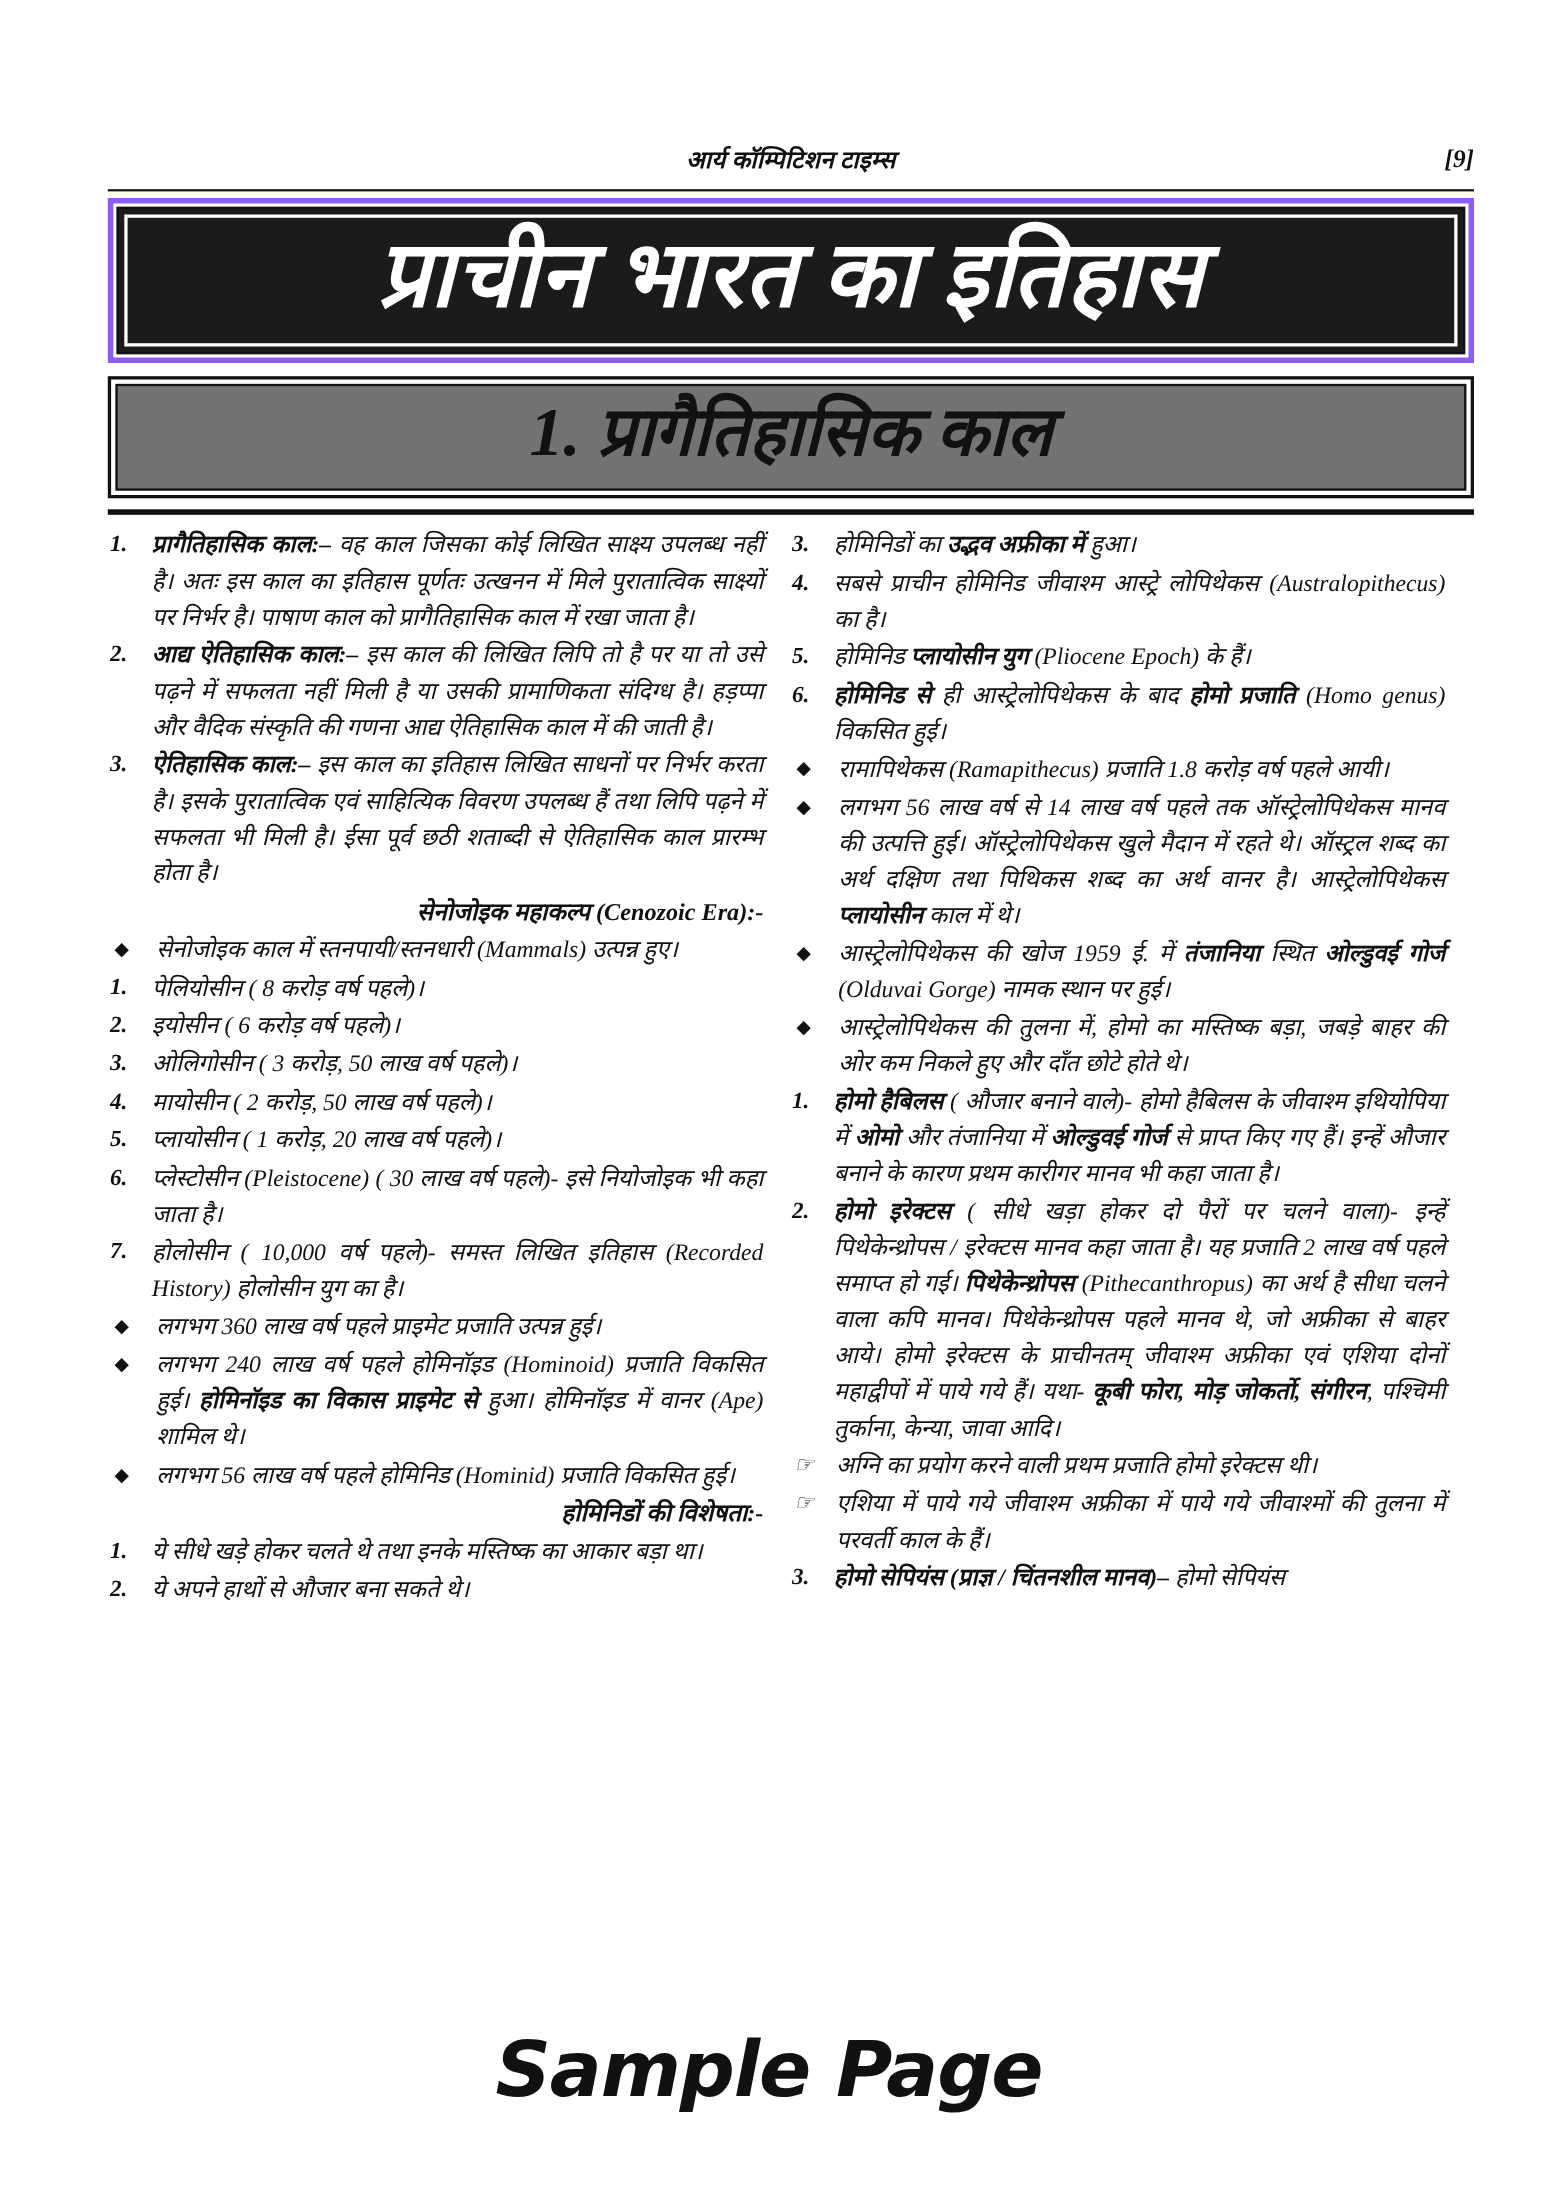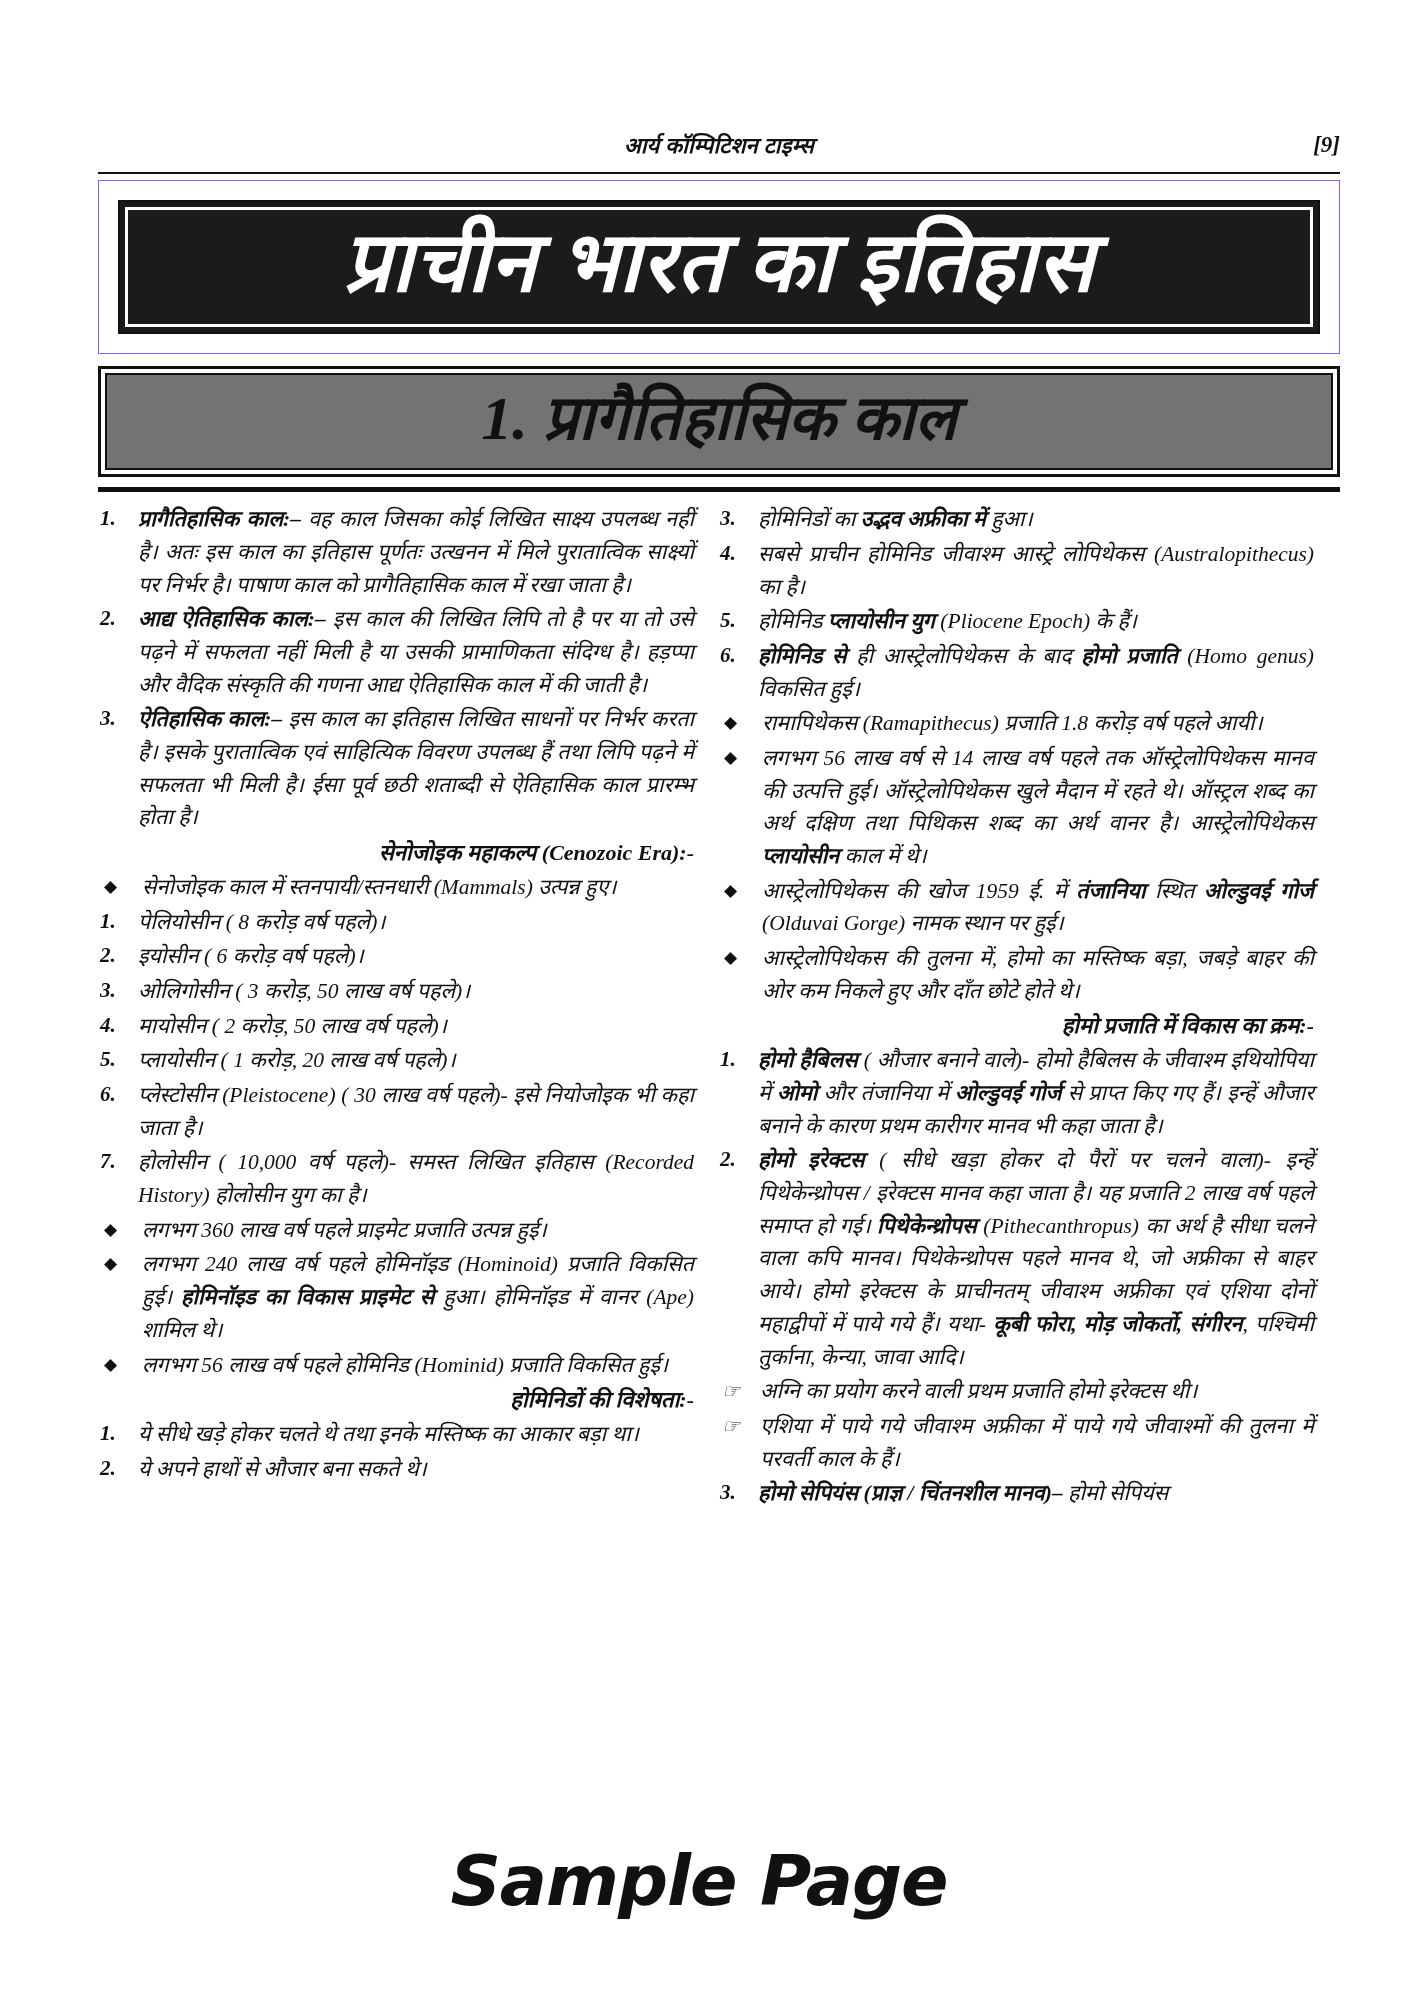--- a/index.html
+++ b/index.html
@@ -52,22 +52,22 @@
   }
 
   
   .rule-thin {
     height: 2px;
     background: #111;
     margin: 2px 0 0 0;
   }
 
   .banner-outer {
-    border: 1px solid #8b5cf6;
-    padding: 19px;
+    border: 5px solid #8b5cf6;
+    padding: 3px;
     margin-top: 6px;
   }
   .banner-inner {
     border: 2px solid #111;
     background: #1b1b1b;
     padding: 5px;
   }
   .banner-title {
     border: 3px solid #ffffff;
     background: #1b1b1b;
@@ -307,21 +307,20 @@
           </div>
           <div class="row bullet">
             <div class="marker">◆</div>
             <div class="content">आस्ट्रेलोपिथेकस की खोज 1959 ई. में <b>तंजानिया</b> स्थित <b>ओल्डुवई गोर्ज</b> (Olduvai Gorge) नामक स्थान पर हुई।</div>
           </div>
           <div class="row bullet">
             <div class="marker">◆</div>
             <div class="content">आस्ट्रेलोपिथेकस की तुलना में, होमो का मस्तिष्क बड़ा, जबड़े बाहर की ओर कम निकले हुए और दाँत छोटे होते थे।</div>
           </div>
         </div>
-      <div class="subhead">होमो प्रजाति में विकास का क्रम:-</div>
       <div class="block">
           <div class="row">
             <div class="marker">1.</div>
             <div class="content"><b>होमो हैबिलस</b> ( औजार बनाने वाले)- होमो हैबिलस के जीवाश्म इथियोपिया में <b>ओमो</b> और तंजानिया में <b>ओल्डुवई गोर्ज</b> से प्राप्त किए गए हैं। इन्हें औजार बनाने के कारण प्रथम कारीगर मानव भी कहा जाता है।</div>
           </div>
           <div class="row">
             <div class="marker">2.</div>
             <div class="content"><b>होमो इरेक्टस</b> ( सीधे खड़ा होकर दो पैरों पर चलने वाला)- इन्हें पिथेकेन्थ्रोपस / इरेक्टस मानव कहा जाता है। यह प्रजाति 2 लाख वर्ष पहले समाप्त हो गई। <b>पिथेकेन्थ्रोपस</b> (Pithecanthropus) का अर्थ है सीधा चलने वाला कपि मानव। पिथेकेन्थ्रोपस पहले मानव थे, जो अफ्रीका से बाहर आये। होमो इरेक्टस के प्राचीनतम् जीवाश्म अफ्रीका एवं एशिया दोनों महाद्वीपों में पाये गये हैं। यथा- <b>कूबी फोरा, मोड़ जोकर्तो, संगीरन</b>, पश्चिमी तुर्काना, केन्या, जावा आदि।</div>
           </div>
           <div class="row hand">

